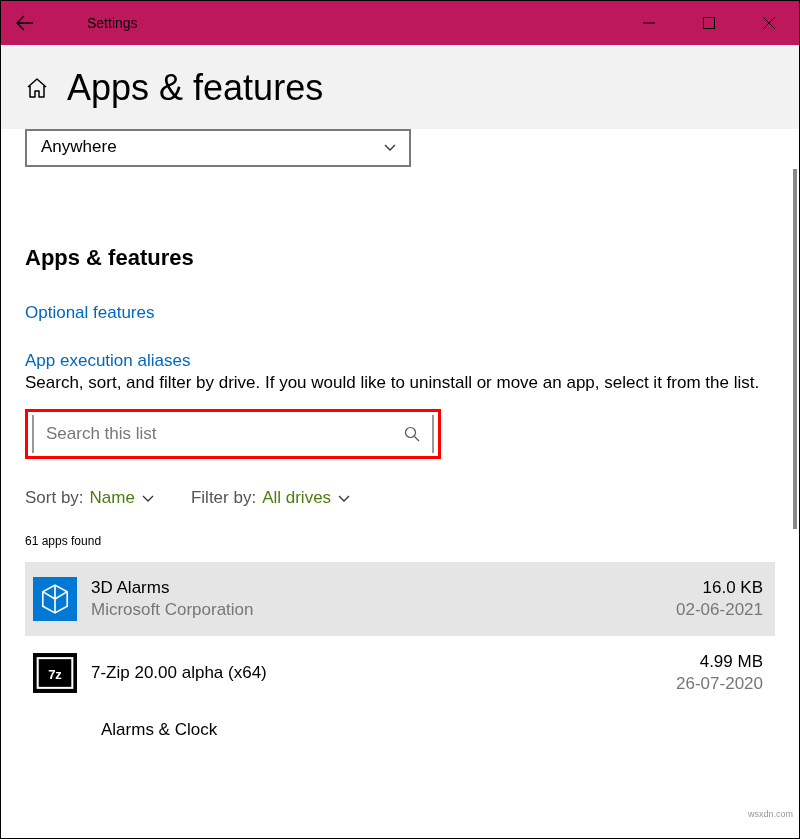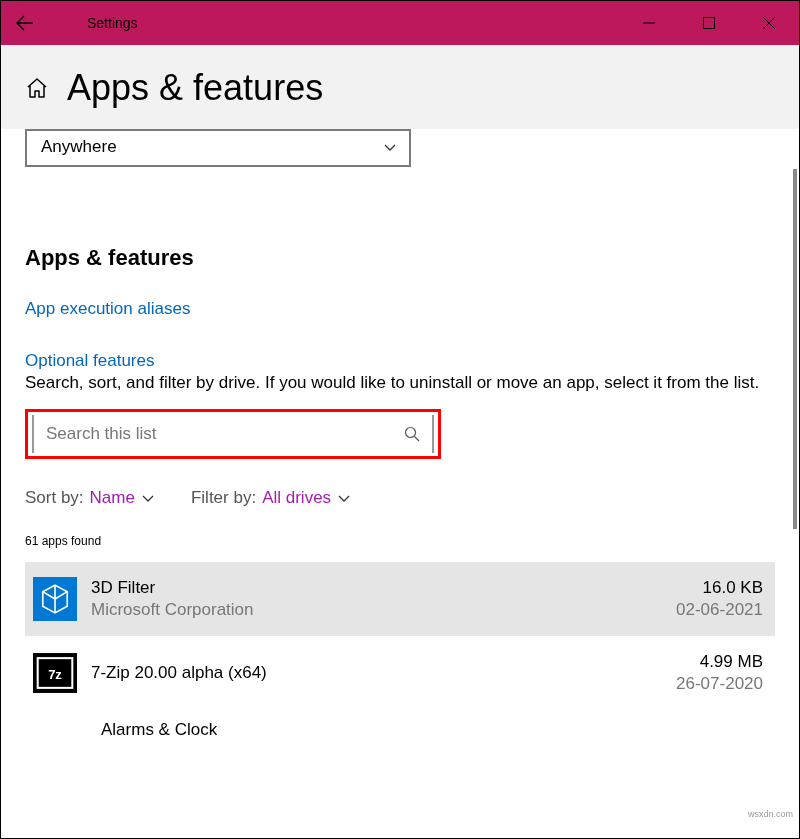--- a/index.html
+++ b/index.html
@@ -131,21 +131,21 @@
       margin-top: 29px;
     }
     .sf-item {
       display: flex;
       align-items: center;
       gap: 6px;
       cursor: pointer;
       font-size: 17px;
     }
     .sf-label { color: #555; }
-    .sf-value { color: #a21caf; }
+    .sf-value { color: #4d7c0f; }
     .count-text {
       font-size: 12px;
       margin-top: 26px;
       color: #000;
     }
     .app-list {
       margin-top: 14px;
     }
     .app-row {
       display: flex;
@@ -257,22 +257,22 @@
 
   <div class="select-wrap">
     <span>Anywhere</span>
     <svg width="14" height="14" viewBox="0 0 14 14">
         <path d="M2 5 L7 10 L12 5" stroke="#333" stroke-width="1.3" fill="none"></path>
       </svg>
   </div>
 
   <h2 class="section-heading">Apps &amp; features</h2>
 
+  <a class="link link1">Optional features</a>
   <a class="link link2">App execution aliases</a>
-  <a class="link link1">Optional features</a>
 
   <p class="help-text">Search, sort, and filter by drive. If you would like to uninstall or move an app, select it from the list.</p>
 
   <div class="search-highlight">
     <div class="search-box">
       <input class="search-input" placeholder="Search this list" style="">
       <svg width="16" height="16" viewBox="0 0 16 16">
           <circle cx="6.5" cy="6.5" r="5" stroke="#555" stroke-width="1.2" fill="none"></circle>
           <line x1="10.5" y1="10.5" x2="15" y2="15" stroke="#555" stroke-width="1.2"></line>
         </svg>
@@ -304,21 +304,21 @@
       <div class="app-icon">
         <svg width="54" height="54" viewBox="0 0 54 54">
             <rect width="54" height="54" fill="#0078d4"></rect>
             <g stroke="#fff" stroke-width="2" fill="none">
               <path d="M27 10 L42 18 L42 36 L27 44 L12 36 L12 18 Z"></path>
               <path d="M27 10 L27 27 M27 27 L42 18 M27 27 L12 18 M27 27 L27 44"></path>
             </g>
           </svg>
       </div>
       <div class="app-info">
-        <div class="app-name">3D Filter</div>
+        <div class="app-name">3D Alarms</div>
         <div class="app-publisher">Microsoft Corporation</div>
       </div>
       <div class="app-meta">
         <div class="app-size">16.0 KB</div>
         <div class="app-date">02-06-2021</div>
       </div>
     </div>
 
     <div class="app-row">
       <div class="app-icon">

